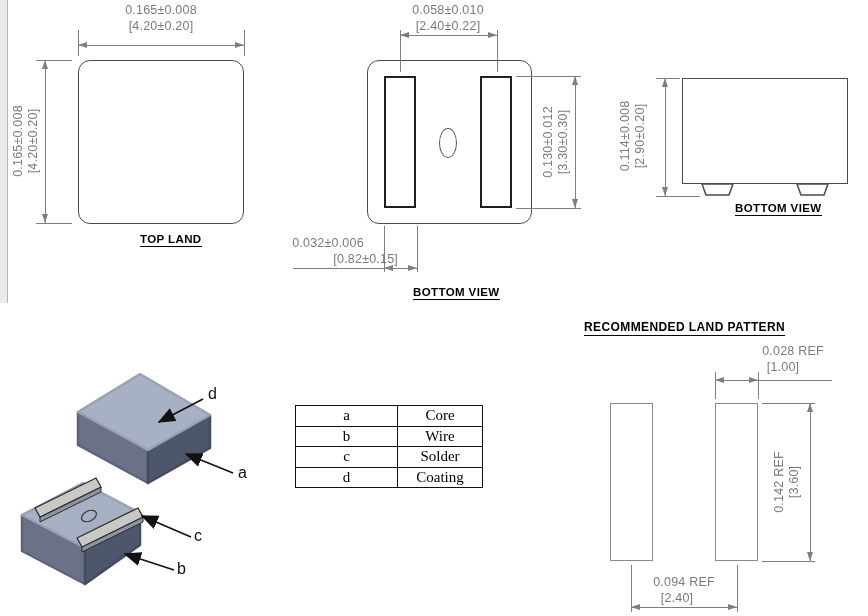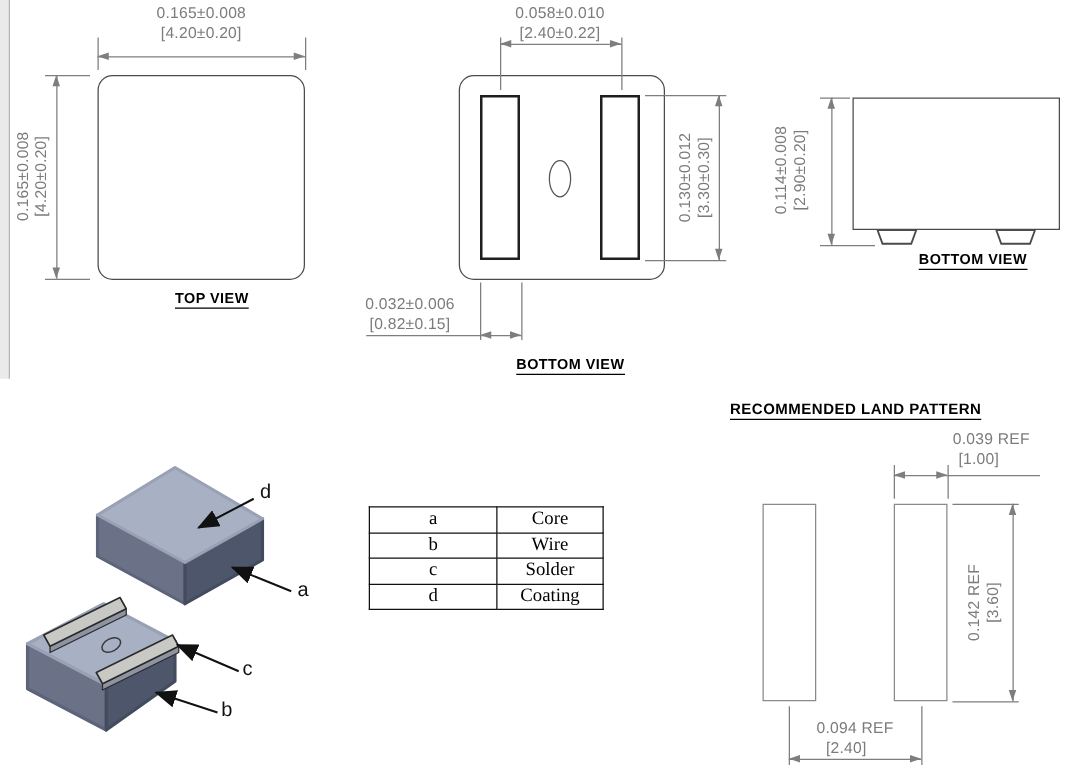--- a/index.html
+++ b/index.html
@@ -54,21 +54,21 @@
 
     <div class="hl" style="left:36px;top:60px;width:36px;"></div>
     <div class="hl" style="left:36px;top:223px;width:36px;"></div>
     <div class="vl" style="left:45px;top:60px;height:163px;"></div>
     <div class="ar ar-u" style="left:41.5px;top:60px;"></div>
     <div class="ar ar-d" style="left:41.5px;top:214px;"></div>
     <div class="vblock" style="left:-44px;top:126px;">
       <div>0.165±0.008</div>
       <div>[4.20±0.20]</div>
     </div>
-    <div class="viewlabel" style="left:140px;top:233px;">TOP VIEW</div>
+    <div class="viewlabel" style="left:140px;top:233px;">TOP LAND</div>
   </div>
 
   <div>
     <div class="outline" style="left:367px;top:60px;width:165px;height:164px;border-radius:12px;"></div>
     <div class="pad" style="left:384px;top:76px;width:32px;height:132px;"></div>
     <div class="pad" style="left:480px;top:76px;width:32px;height:132px;"></div>
     <div class="ell" style="left:439px;top:128px;width:18px;height:30px;"></div>
 
     <div class="vl" style="left:400px;top:30px;height:42px;"></div>
     <div class="vl" style="left:497px;top:30px;height:42px;"></div>
@@ -87,21 +87,21 @@
       <div>0.130±0.012</div>
       <div>[3.30±0.30]</div>
     </div>
 
     <div class="vl" style="left:384px;top:226px;height:46px;"></div>
     <div class="vl" style="left:417px;top:226px;height:46px;"></div>
     <div class="hl" style="left:293px;top:268px;width:124px;"></div>
     <div class="ar ar-l" style="left:384px;top:264.5px;"></div>
     <div class="ar ar-r" style="left:408px;top:264.5px;"></div>
     <div class="dim" style="left:258px;top:236px;width:140px;text-align:center;">0.032±0.006</div>
-    <div class="dim" style="left:258px;top:252px;width:140px;">[0.82±0.15]</div>
+    <div class="dim" style="left:258px;top:252px;width:140px;text-align:right;">[0.82±0.15]</div>
     <div class="viewlabel" style="left:413px;top:286px;">BOTTOM VIEW</div>
   </div>
 
   <div>
     <div class="outline" style="left:682px;top:78px;width:166px;height:106px;"></div>
     <svg style="left:682px;top:183px;" width="166" height="15" viewBox="0 0 166 15">
       <polygon points="20,1 51,1 47,12 24,12" fill="#fff" stroke="#4b4b4b" stroke-width="1.5"></polygon>
       <polygon points="115,1 146,1 142,12 119,12" fill="#fff" stroke="#4b4b4b" stroke-width="1.5"></polygon>
     </svg>
     <div class="hl" style="left:656px;top:78px;width:24px;"></div>
@@ -175,21 +175,21 @@
   <div>
     <div class="viewlabel" style="left:584px;top:320px;font-size:12px;text-align:center;">RECOMMENDED LAND PATTERN</div>
     <div class="lpad" style="left:610px;top:403px;width:43px;height:158px;"></div>
     <div class="lpad" style="left:715px;top:403px;width:43px;height:158px;"></div>
 
     <div class="vl" style="left:715px;top:372px;height:27px;"></div>
     <div class="vl" style="left:758px;top:372px;height:27px;"></div>
     <div class="hl" style="left:715px;top:380px;width:117px;"></div>
     <div class="ar ar-l" style="left:715px;top:376.5px;"></div>
     <div class="ar ar-r" style="left:749px;top:376.5px;"></div>
-    <div class="dim" style="left:723px;top:344px;width:140px;">0.039  REF</div>
+    <div class="dim" style="left:723px;top:344px;width:140px;">0.028  REF</div>
     <div class="dim" style="left:713px;top:360px;width:140px;">[1.00]</div>
 
     <div class="hl" style="left:762px;top:403px;width:53px;"></div>
     <div class="hl" style="left:762px;top:561px;width:53px;"></div>
     <div class="vl" style="left:810px;top:403px;height:158px;"></div>
     <div class="ar ar-u" style="left:806.5px;top:403px;"></div>
     <div class="ar ar-d" style="left:806.5px;top:552px;"></div>
     <div class="vblock" style="left:717px;top:467px;">
       <div>0.142  REF</div>
       <div>[3.60]</div>

